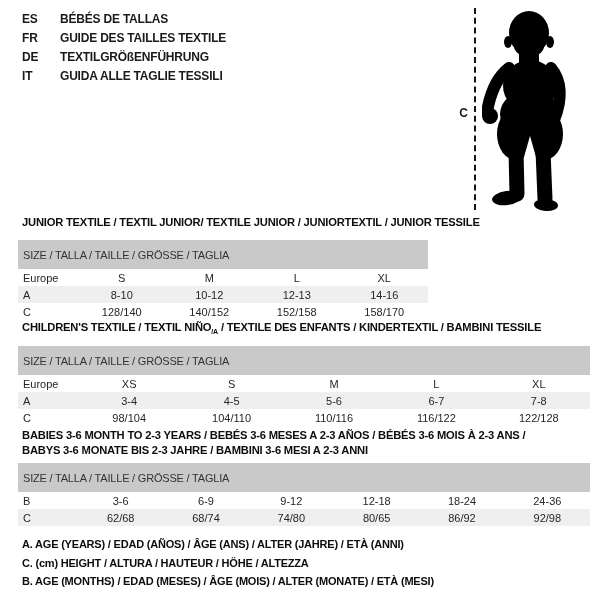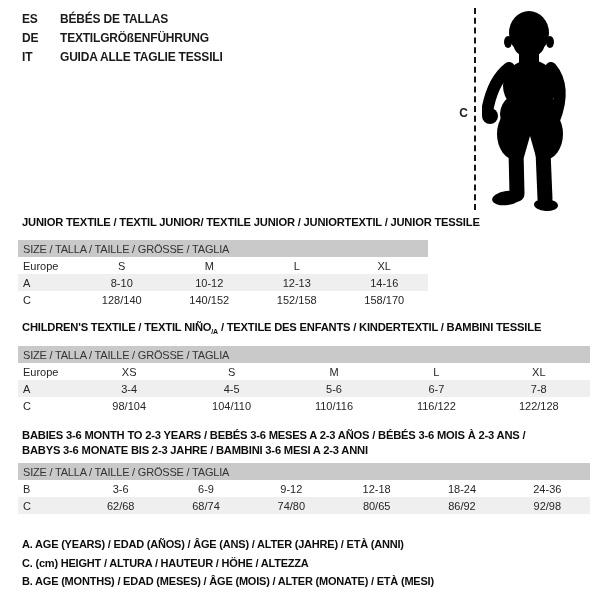--- a/index.html
+++ b/index.html
@@ -27,36 +27,40 @@
   .title-2{left:22px;top:428px;}
   .tbl-title sub{font-size:7px;font-weight:700;}
 
   
   table.sizes{position:absolute;border-collapse:collapse;table-layout:fixed;font-size:11px;color:#262626;}
   .tbl-0{left:18px;top:240px;width:410px;}
   .tbl-1{left:18px;top:346px;width:572px;}
   .tbl-2{left:18px;top:463px;width:572px;}
   table.sizes th{
     background:#c9c9c9;color:#333333;font-weight:400;text-align:left;
-    font-size:11px;height:17px;padding:0 0 0 5px;letter-spacing:-0.2px;
+    font-size:11px;height:29px;padding:0 0 0 5px;letter-spacing:-0.2px;
   }
   table.sizes td{text-align:center;height:17px;padding:0;}
   table.sizes td.label{text-align:left;padding-left:5px;}
   table.sizes tr.shaded{background:#efefef;}
 
   
   .legend{left:22px;top:535px;font-size:11px;font-weight:700;letter-spacing:-0.2px;line-height:18.6px;color:#0d0d0d;white-space:nowrap;}
 </style>
 </head>
 <body>
 
 <div class="abs langs">
   <div class="lang-row">
     <span class="lang-code">ES</span>
     <span>BÉBÉS DE TALLAS</span>
+  </div>
+  <div class="lang-row">
+    <span class="lang-code">FR</span>
+    <span>GUIDE DES TAILLES TEXTILE</span>
   </div>
   <div class="lang-row">
     <span class="lang-code">DE</span>
     <span>TEXTILGRÖßENFÜHRUNG</span>
   </div>
   <div class="lang-row">
     <span class="lang-code">IT</span>
     <span>GUIDA ALLE TAGLIE TESSILI</span>
   </div>
 </div>

